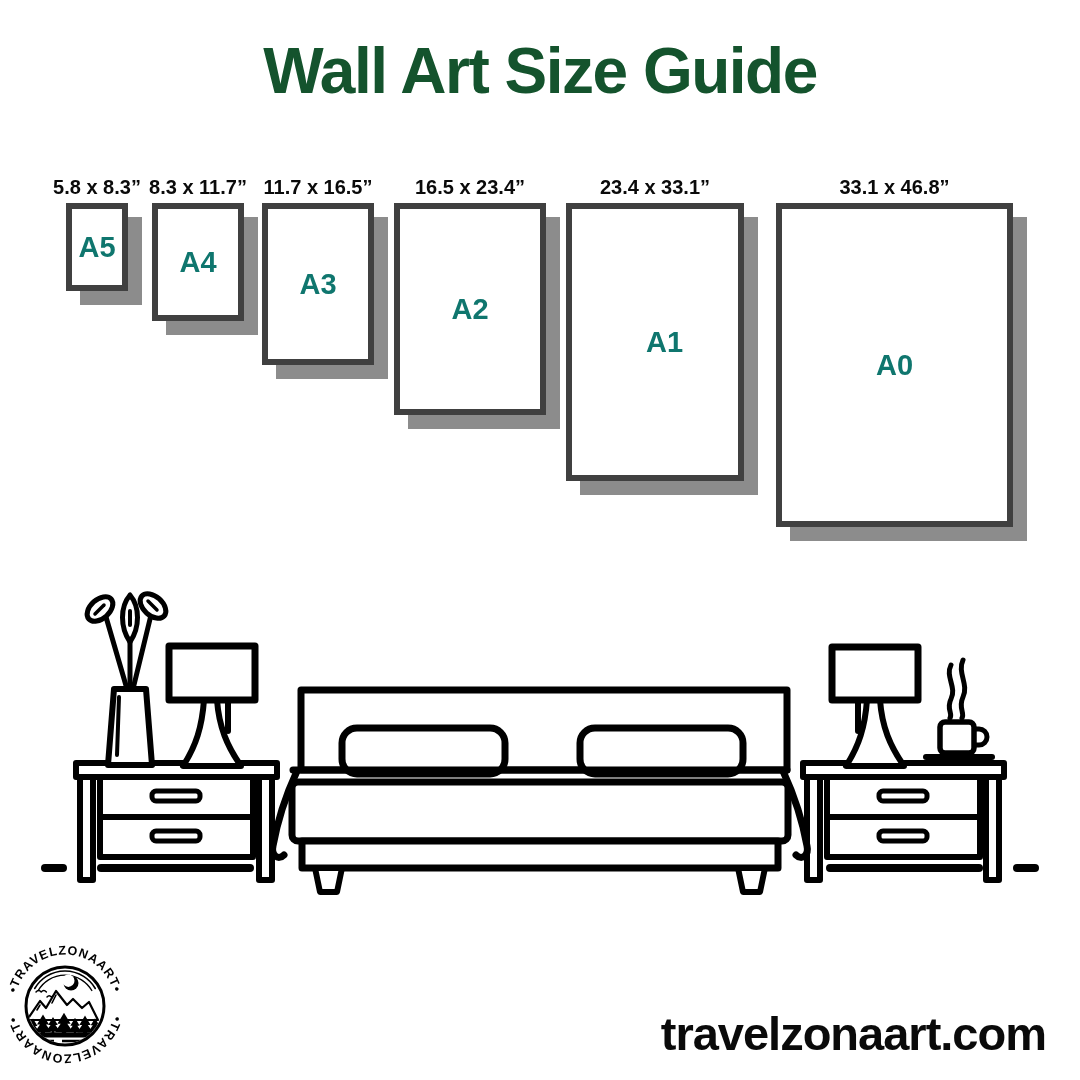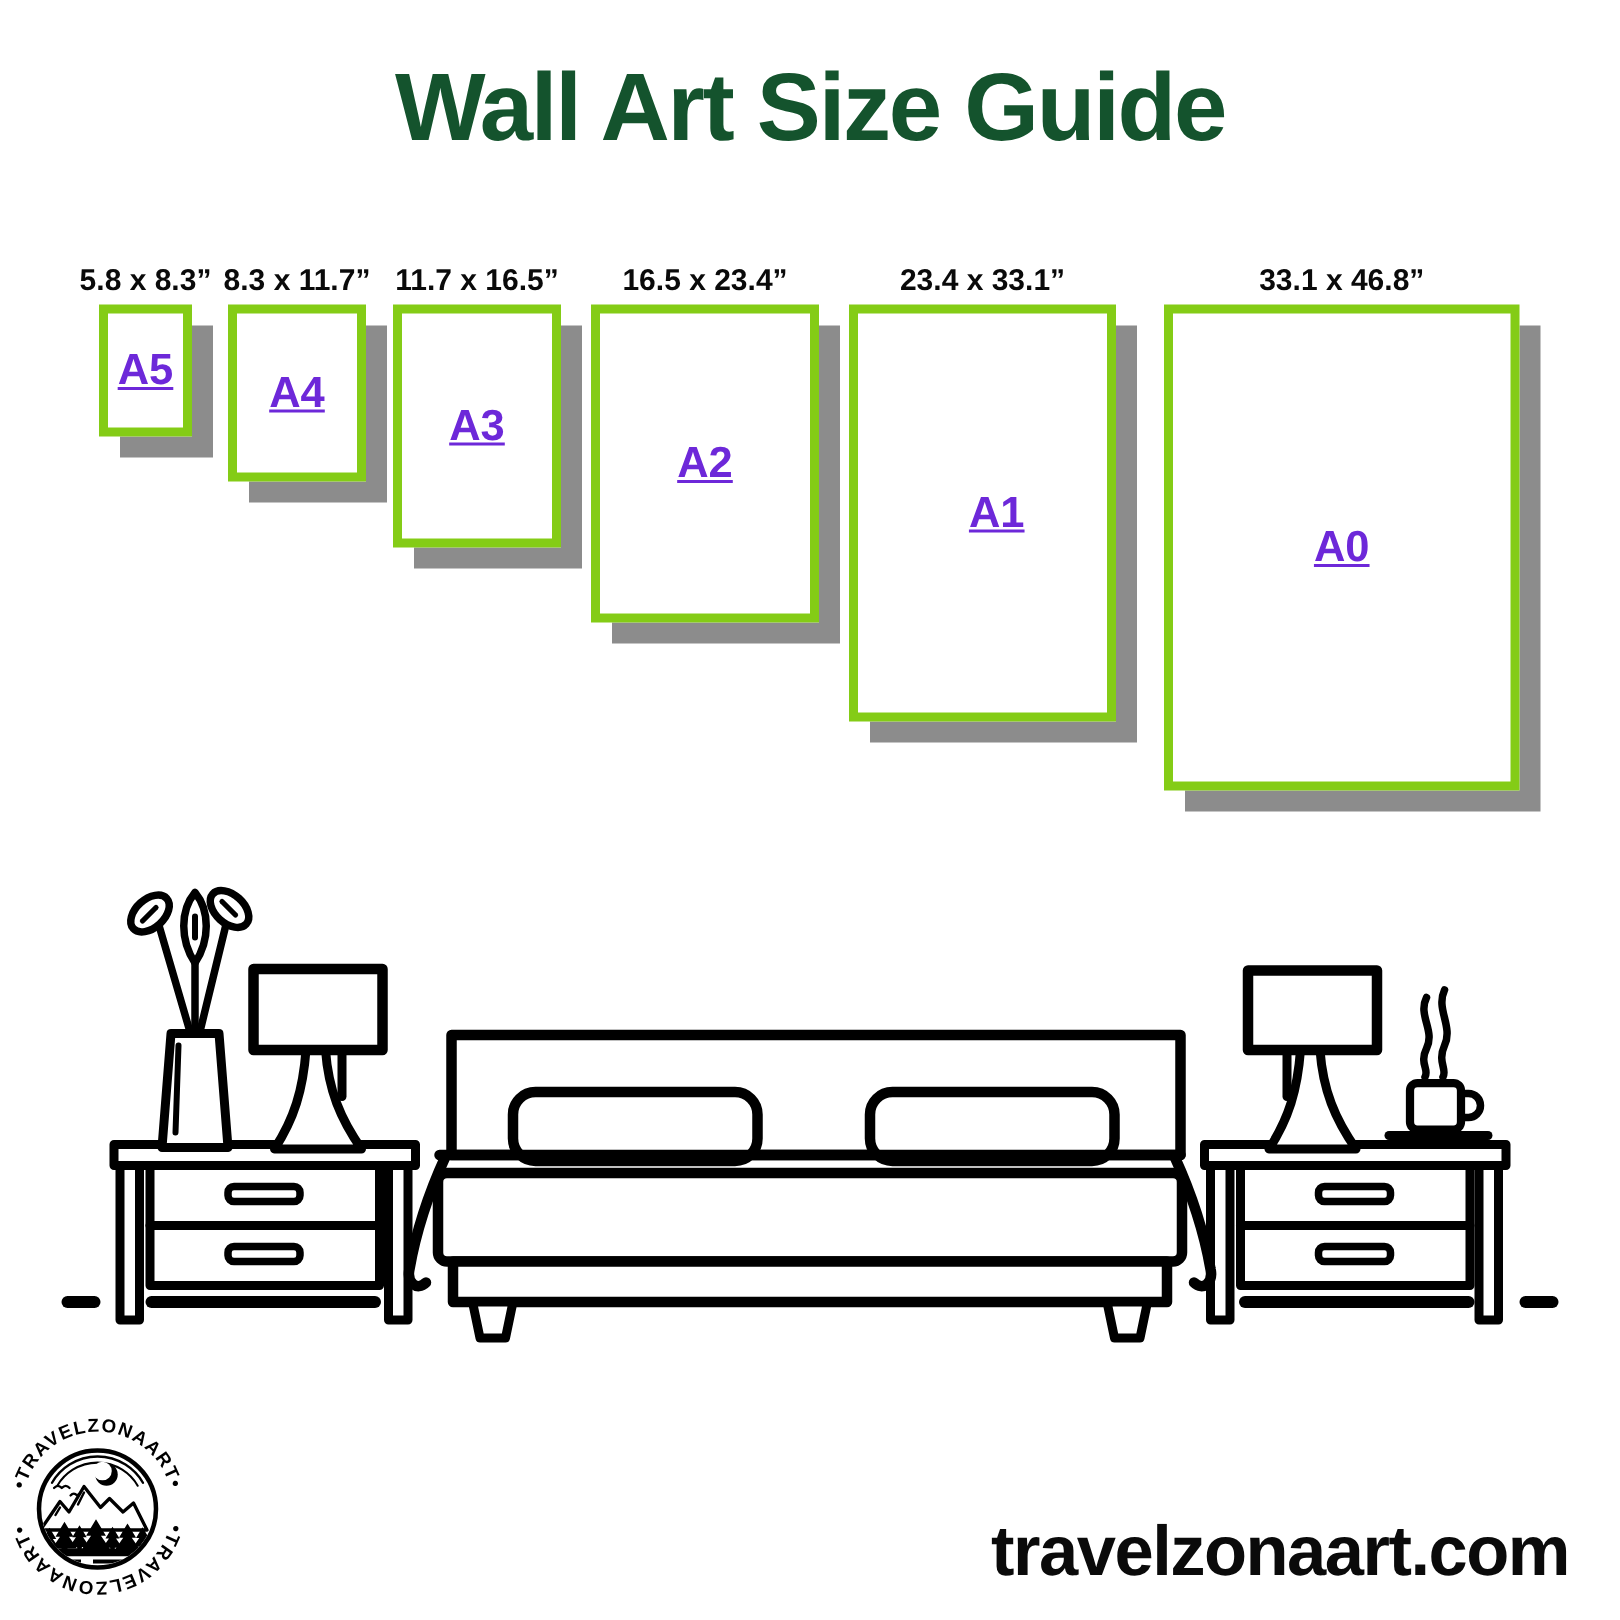--- a/index.html
+++ b/index.html
@@ -1,26 +1,26 @@
 <!DOCTYPE html>
 <html><head>
 <meta charset="utf-8">
 <style>
   html,body{margin:0;padding:0;background:#fff;}
   .canvas{position:relative;width:1080px;height:1080px;background:#fff;overflow:hidden;
           font-family:"Liberation Sans",sans-serif;color:#000;}
   .title{position:absolute;top:34px;left:0;width:100%;margin:0;text-align:center;
          font-size:64px;font-weight:800;letter-spacing:-1.5px;color:#14532d;}
   
-  .poster{position:absolute;top:203px;background:#fff;border:6px solid #84cc16;
+  .poster{position:absolute;top:203px;background:#fff;border:6px solid #404040;
           box-shadow:14px 14px 0 #8c8c8c;box-sizing:border-box;
           display:flex;align-items:center;justify-content:center;}
   .dims{position:absolute;bottom:calc(100% + 10px);left:50%;transform:translateX(-50%);
         white-space:nowrap;font-size:20px;font-weight:bold;color:#0a0a0a;}
-  .sz{font-size:29px;font-weight:bold;color:#6d28d9;text-decoration:underline;}
+  .sz{font-size:29px;font-weight:bold;color:#0f766e;}
   .p-a5{left:66px;width:62px;height:88px;}
   .p-a4{left:152px;width:92px;height:118px;}
   .p-a3{left:262px;width:112px;height:162px;align-items:center;}
   .p-a2{left:394px;width:152px;height:212px;}
   .p-a1{left:566px;width:178px;height:278px;padding-left:19px;}
   .p-a0{left:776px;width:237px;height:324px;}
   .scene{position:absolute;left:0;top:585px;width:1080px;height:320px;}
   .logo{position:absolute;left:0;top:940px;width:130px;height:132px;}
   .website{position:absolute;top:1006px;right:34px;font-size:47px;font-weight:bold;
            letter-spacing:-1px;color:#0a0a0a;}

